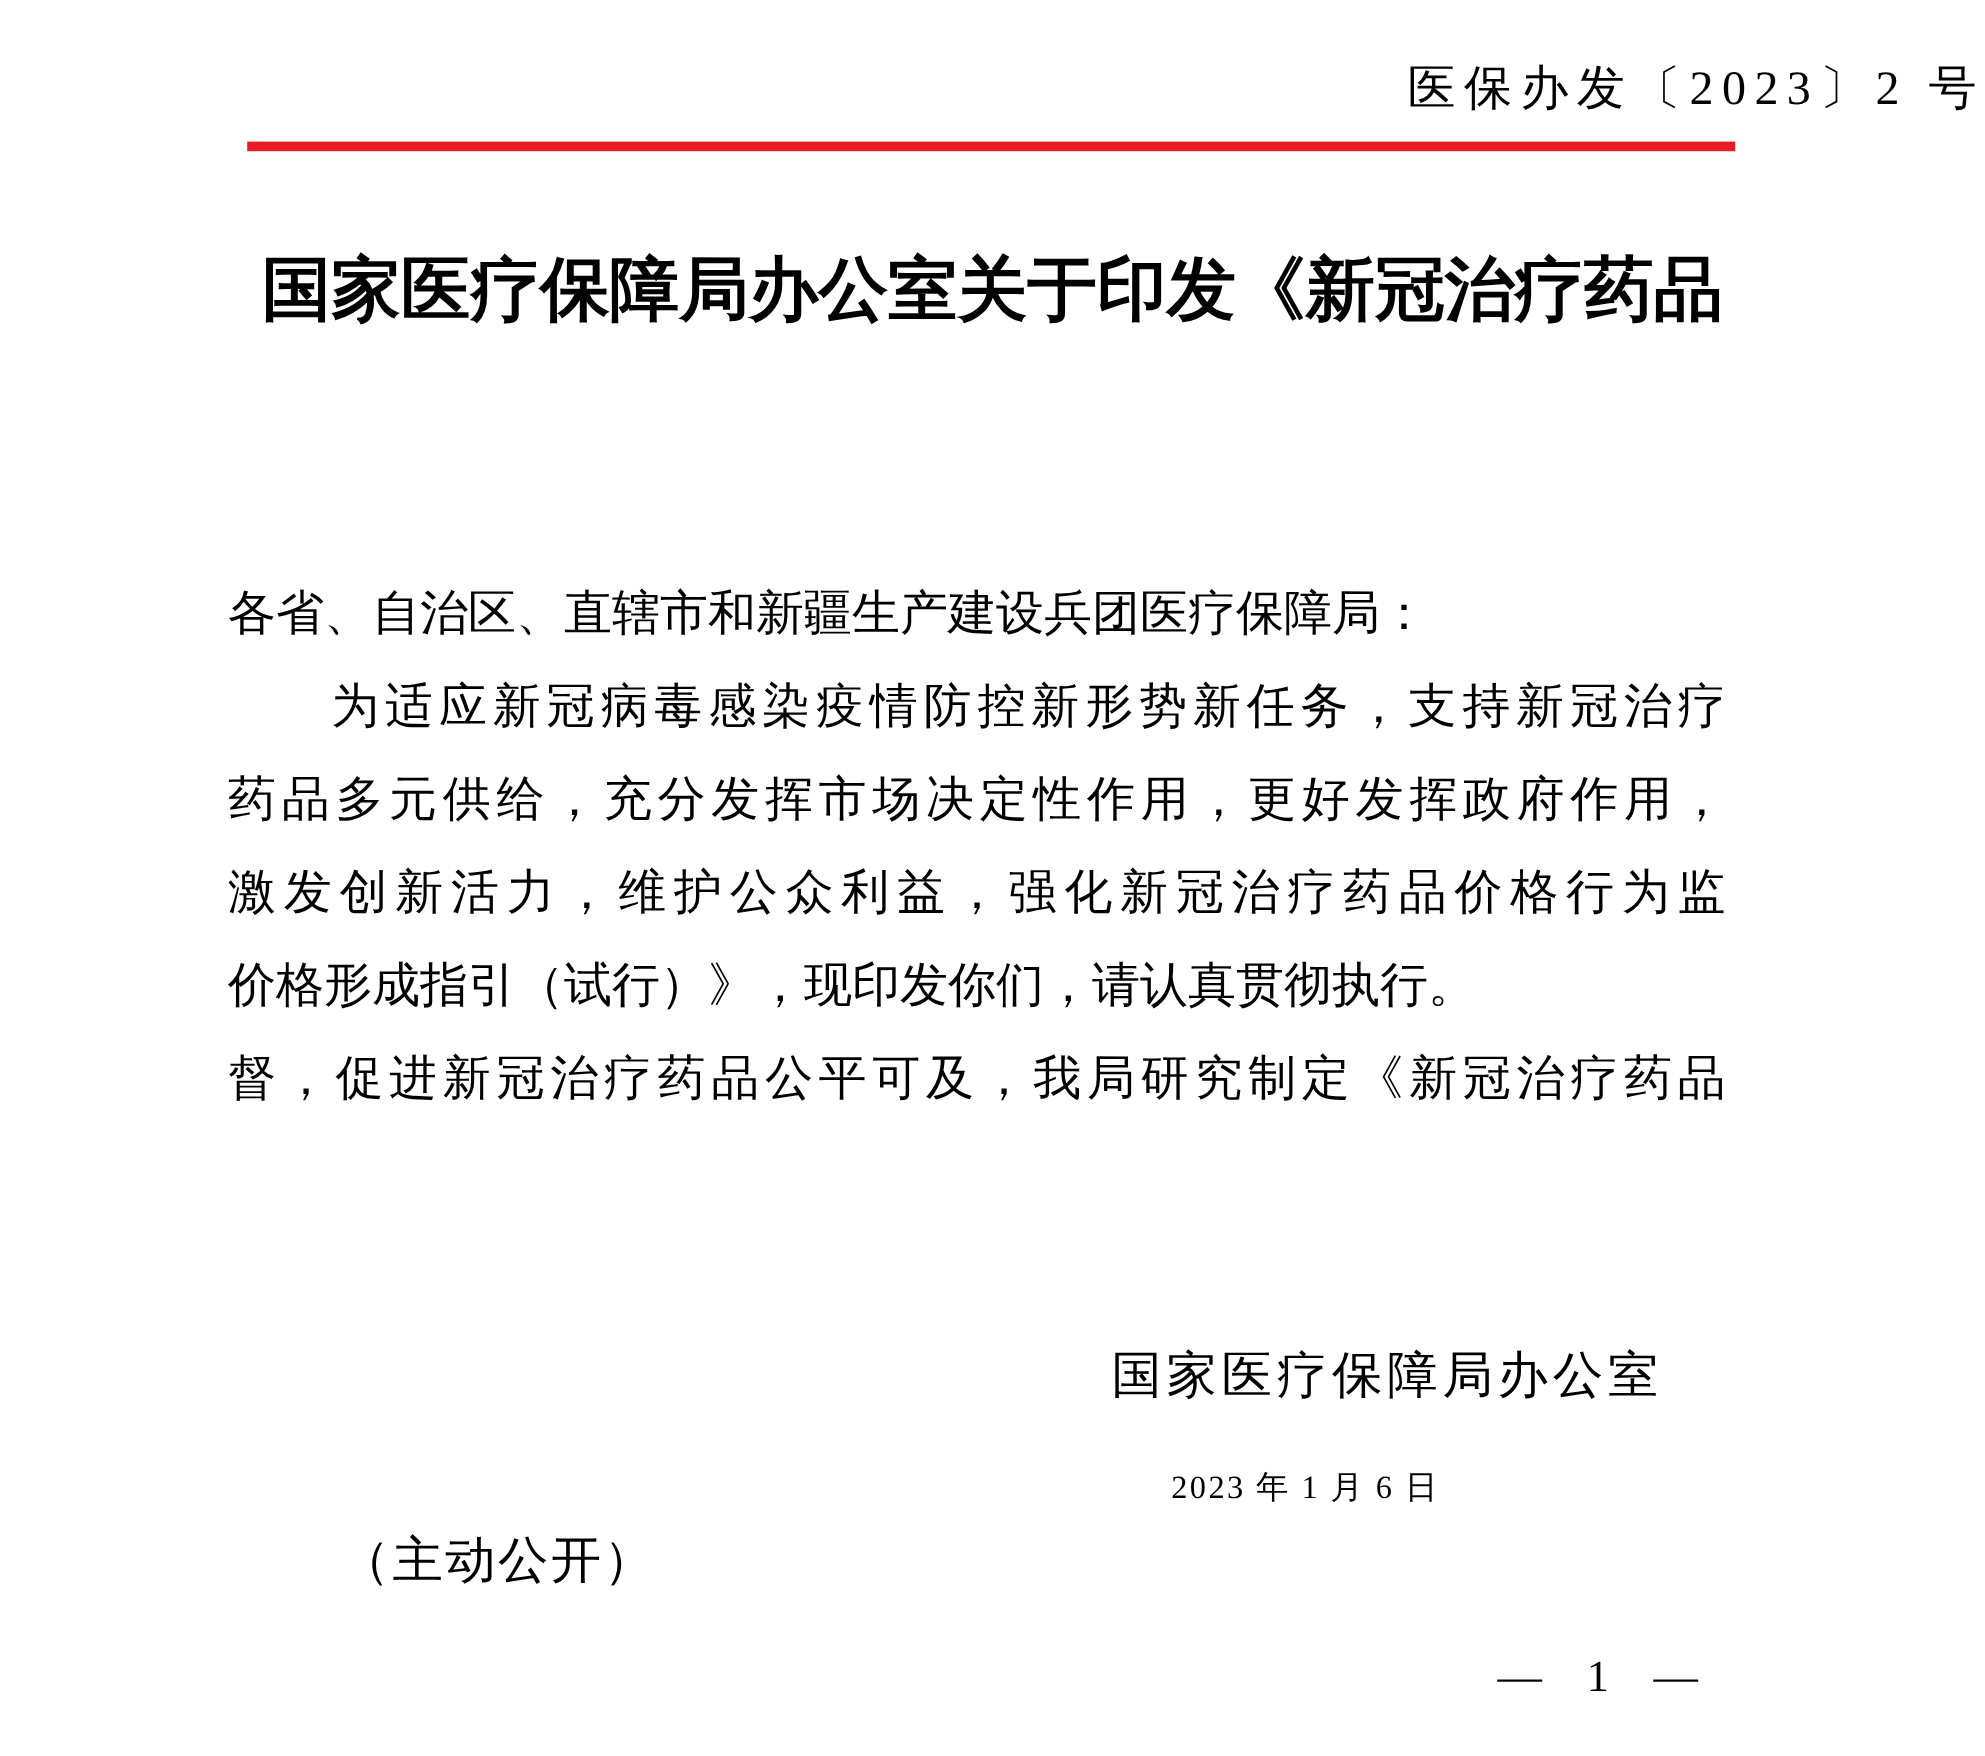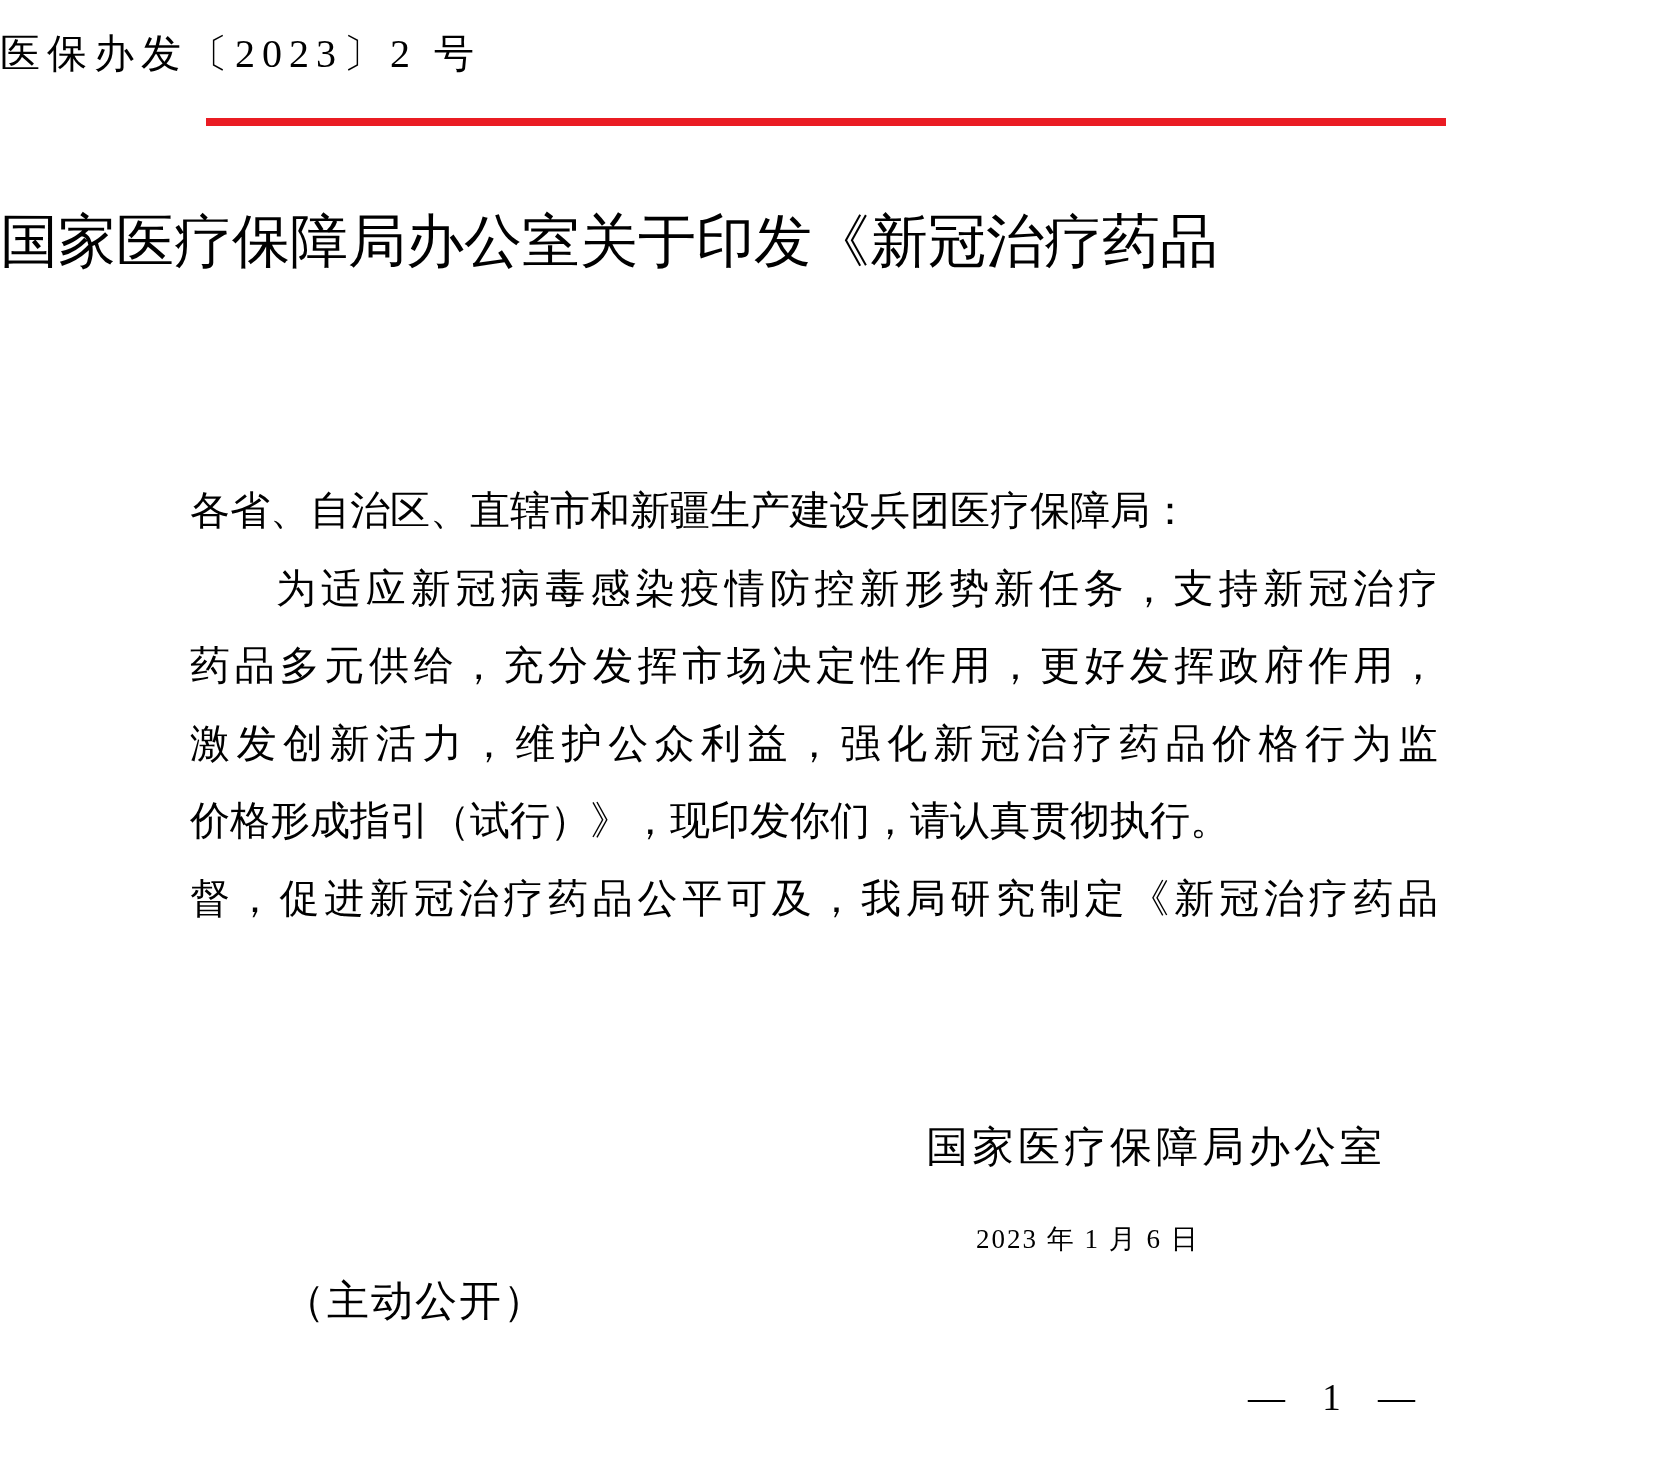--- a/index.html
+++ b/index.html
@@ -7,44 +7,44 @@
     position: relative;
     width: 1654px;
     height: 1463px;
     background: #ffffff;
     color: #000000;
     font-family: "Liberation Serif", "DejaVu Serif", serif;
     overflow: hidden;
   }
   .doc-number {
     position: absolute;
-    top: 32px;
+    top: 52px;
     left: 0;
     width: 100%;
-    text-align: left;
+    text-align: right;
     font-size: 40px;
     line-height: 44px;
     letter-spacing: 7px;
     white-space: nowrap;
   }
   .red-line {
     position: absolute;
     top: 118px;
     left: 206px;
     width: 1240px;
     height: 8px;
     background: #ea1c23;
   }
   .title {
     position: absolute;
     top: 196px;
     left: 0;
     width: 100%;
-    text-align: left;
-    font-weight: normal;
+    text-align: center;
+    font-weight: bold;
     font-size: 58px;
     line-height: 91px;
     white-space: nowrap;
   }
   .body-block {
     position: absolute;
     top: 472px;
     left: 190px;
     width: 1248px;
     font-size: 40px;

